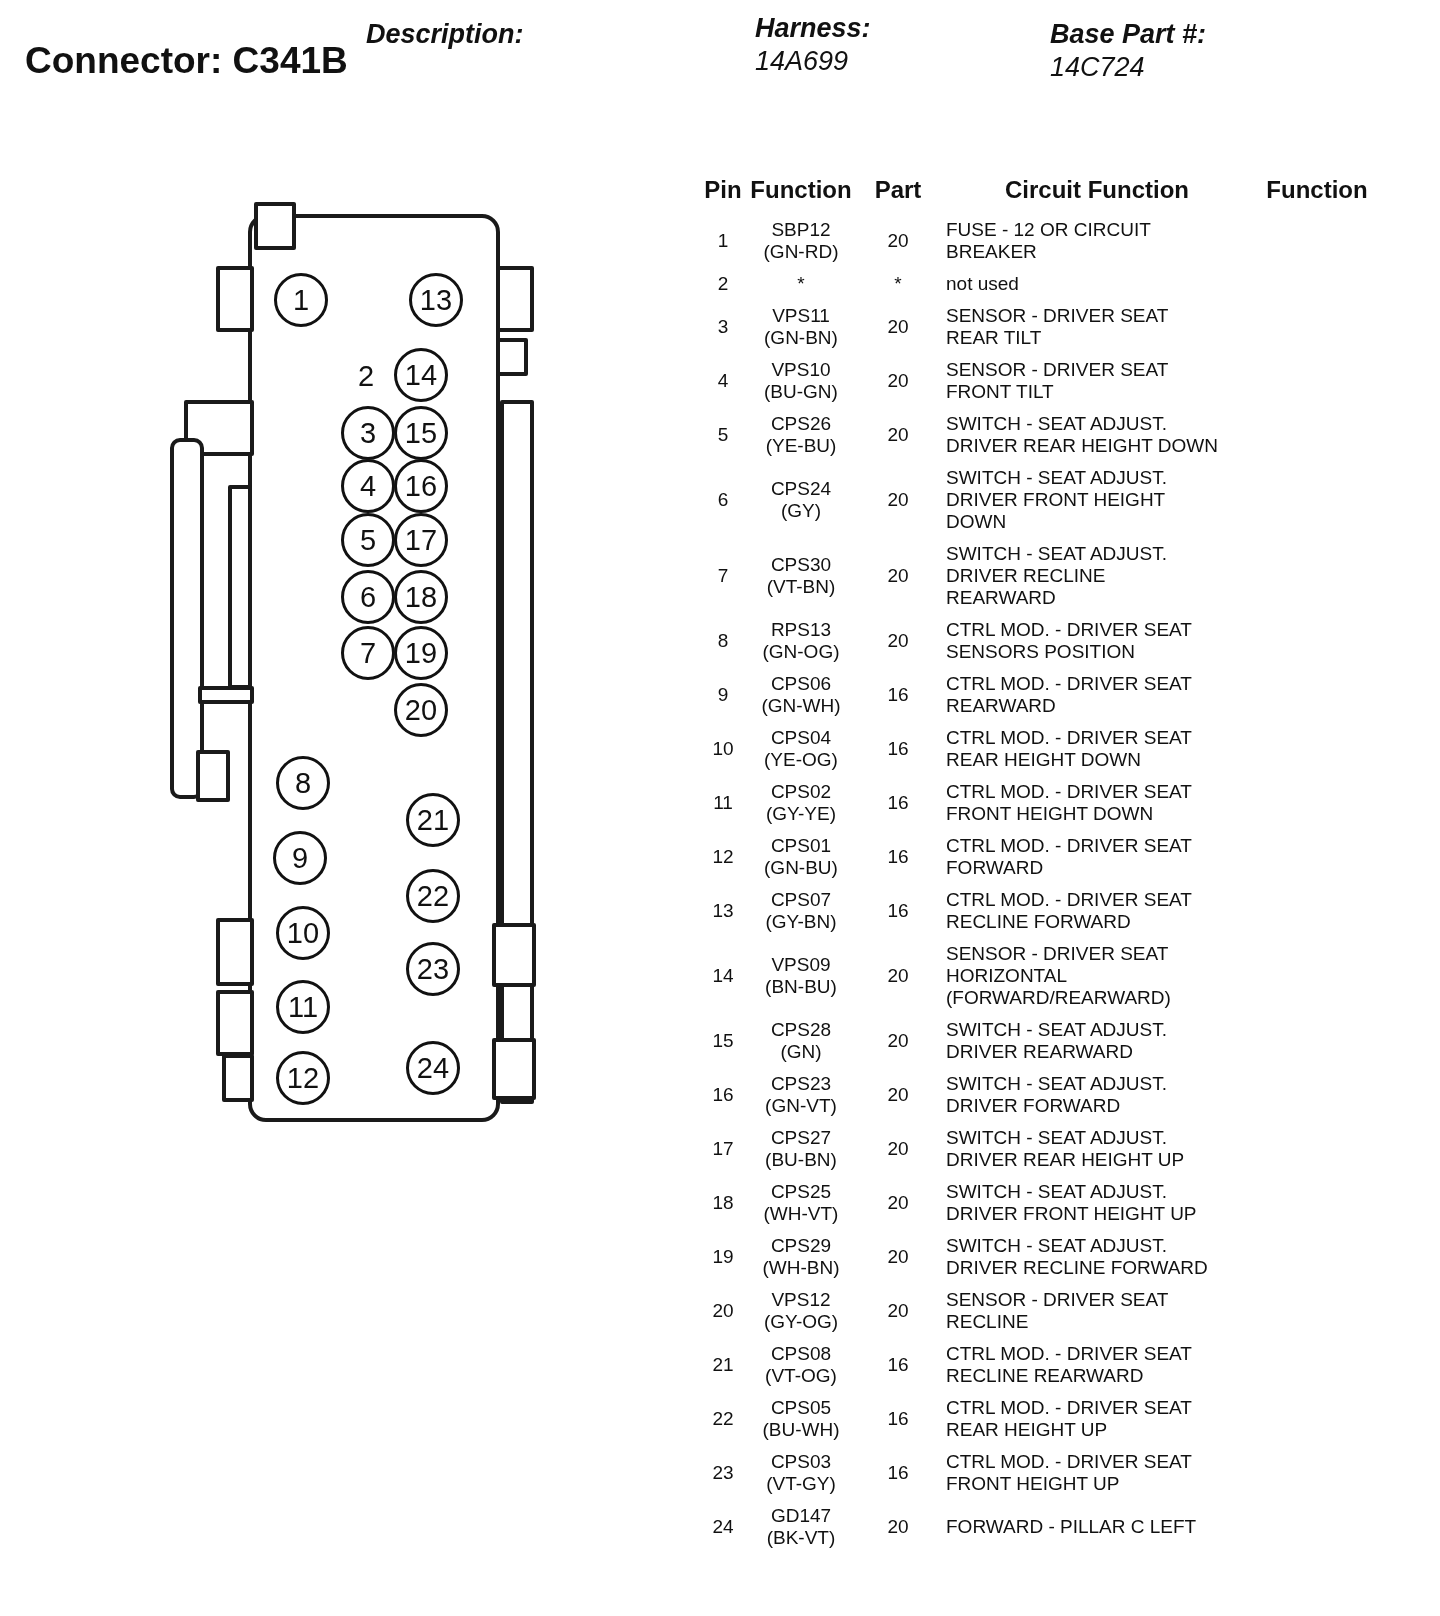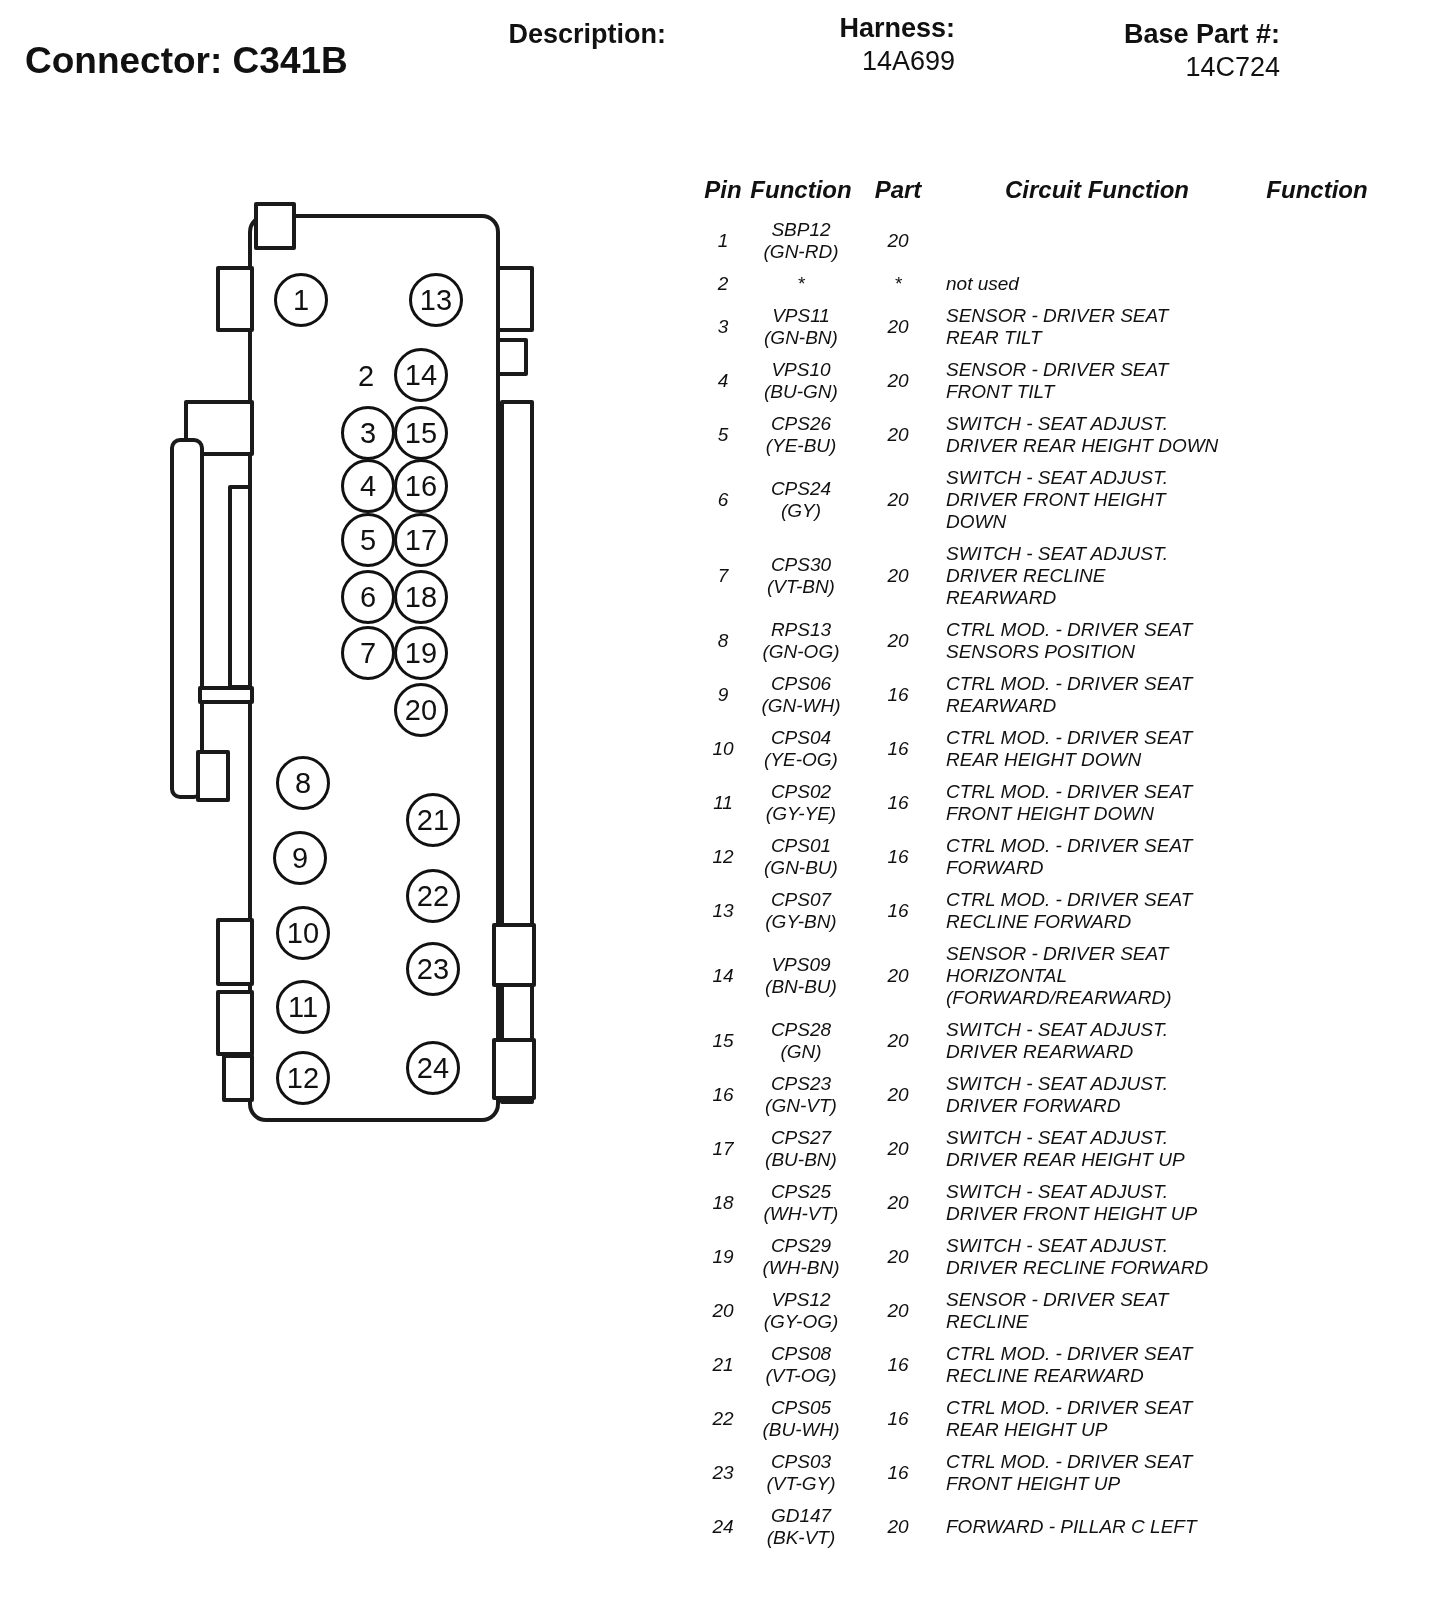--- a/index.html
+++ b/index.html
@@ -9,21 +9,21 @@
     background:#ffffff;
     color:#111111;
     font-family:"Liberation Sans","DejaVu Sans",sans-serif;
     position:relative;
     overflow:hidden;
   }
   .abs { position:absolute; }
 
   
   .page-title { left:25px; top:40px; font-size:37px; font-weight:bold; white-space:nowrap;text-align:center; }
-  .hdr-block { text-align:right; }
+  .hdr-block { text-align:left;font-style:italic; }
   .hdr-label { font-size:27px; font-weight:bold; line-height:33px; }
   .hdr-value { font-size:27px; line-height:33px; white-space:pre-line; }
   .desc-block  { left:366px;  top:18px; width:300px; }
   .harn-block  { left:755px;  top:12px; width:200px; }
   .part-block  { left:1050px; top:18px; width:230px; }
 
   
   .drawing { left:160px; top:190px; }
   .pin {
     position:absolute;
@@ -32,21 +32,21 @@
     border-radius:50%;
     background:#fff;
     display:flex; align-items:center; justify-content:center;
     font-size:29px;
     transform:translate(-50%,-50%);
     z-index:2;
   }
   .pin.bare { border:none; background:transparent; }
 
   
-  .pin-table { left:698px; top:176px; width:702px;font-style:italic; }
+  .pin-table { left:698px; top:176px; width:702px; }
   .thead {
     display:grid;
     grid-template-columns:50px 106px 88px 310px 130px;
     font-weight:bold; font-size:24px;
     margin-bottom:10px;
   }
   .thead > div { text-align:center; }
   .trow {
     display:grid;
     grid-template-columns:50px 106px 88px 310px 130px;
@@ -137,20 +137,22 @@
   </div>
   <div>
 
       <div class="trow">
         <div class="cell c-pin">1</div>
         <div class="cell c-circuit">
           <div>SBP12</div>
           <div>(GN-RD)</div>
         </div>
         <div class="cell c-gauge">20</div>
+        <div class="cell c-func">FUSE - 12 OR CIRCUIT
+BREAKER</div>
         <div class="cell c-qual"></div>
       </div>
 
       <div class="trow">
         <div class="cell c-pin">2</div>
         <div class="cell c-circuit">
           <div>*</div>
           <div></div>
         </div>
         <div class="cell c-gauge">*</div>

